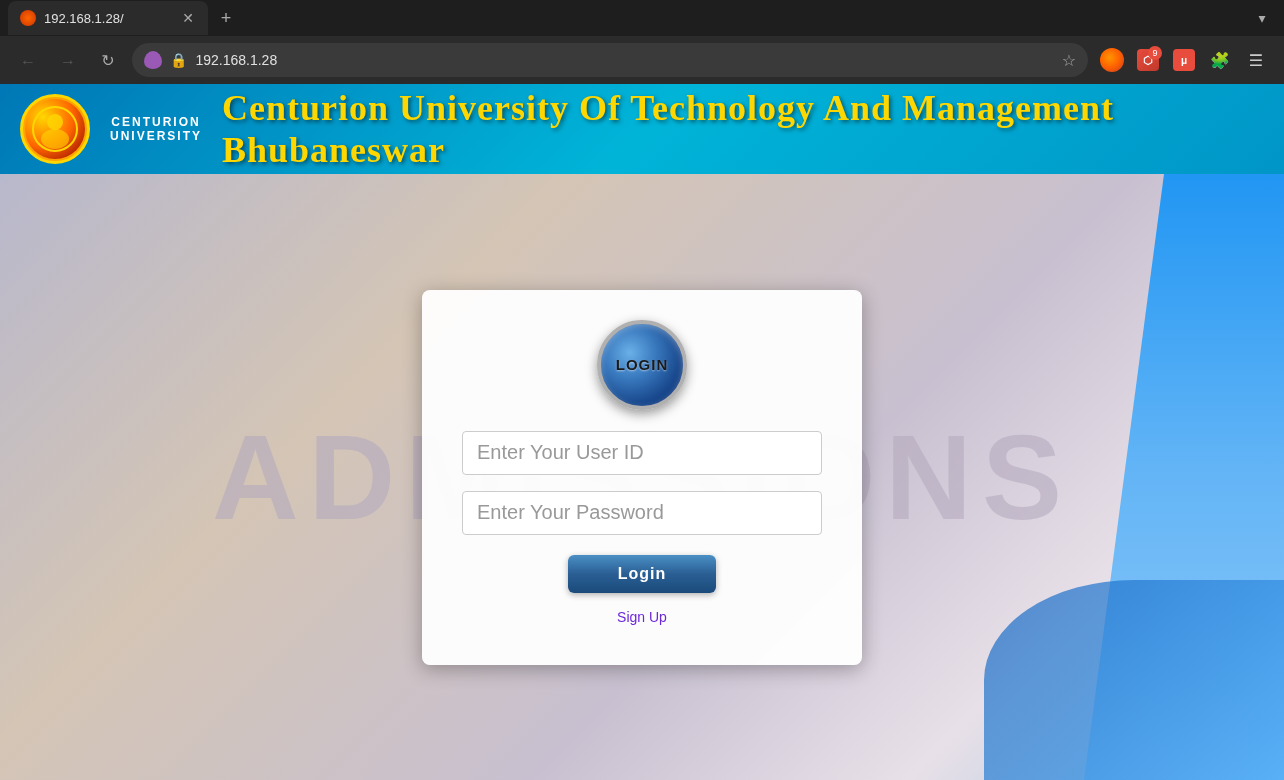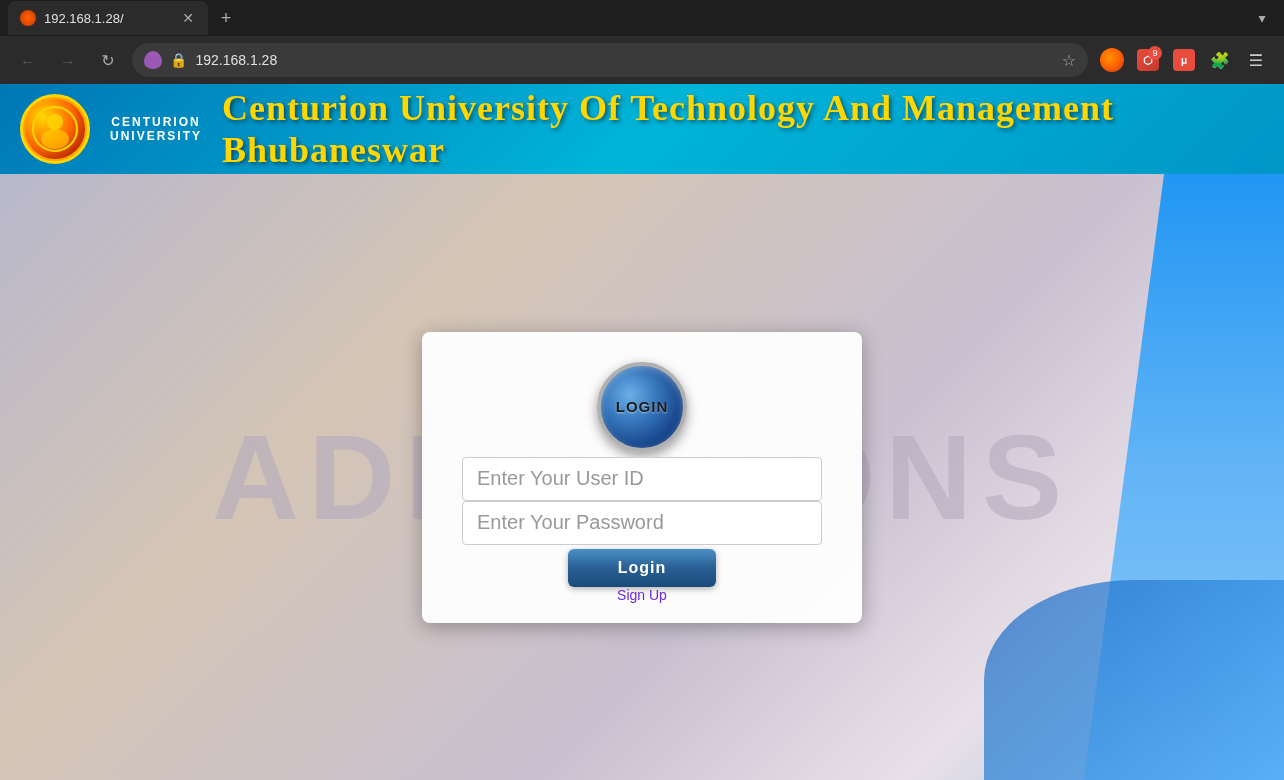--- a/index.html
+++ b/index.html
@@ -300,27 +300,27 @@
       border-radius: 50% 0 0 0;
       opacity: 0.7;
     }
 
     
     .login-panel {
       position: relative;
       z-index: 10;
       background: rgba(255, 255, 255, 0.95);
       border-radius: 8px;
-      padding: 30px 40px 20px;
+      padding: 30px 40px 40px;
       width: 440px;
       box-shadow: 0 4px 20px rgba(0,0,0,0.3);
       display: flex;
       flex-direction: column;
       align-items: center;
-      gap: 0;
+      gap: 16px;
     }
 
     
     .login-icon-btn {
       width: 90px;
       height: 90px;
       background: radial-gradient(circle at 35% 35%, #6ab0e8, #3a7abf, #1a4a8f, #0a2a6f);
       border-radius: 50%;
       border: 4px solid #b0b0b0;
       box-shadow: 0 4px 12px rgba(0,0,0,0.4), inset 0 2px 6px rgba(255,255,255,0.3);

